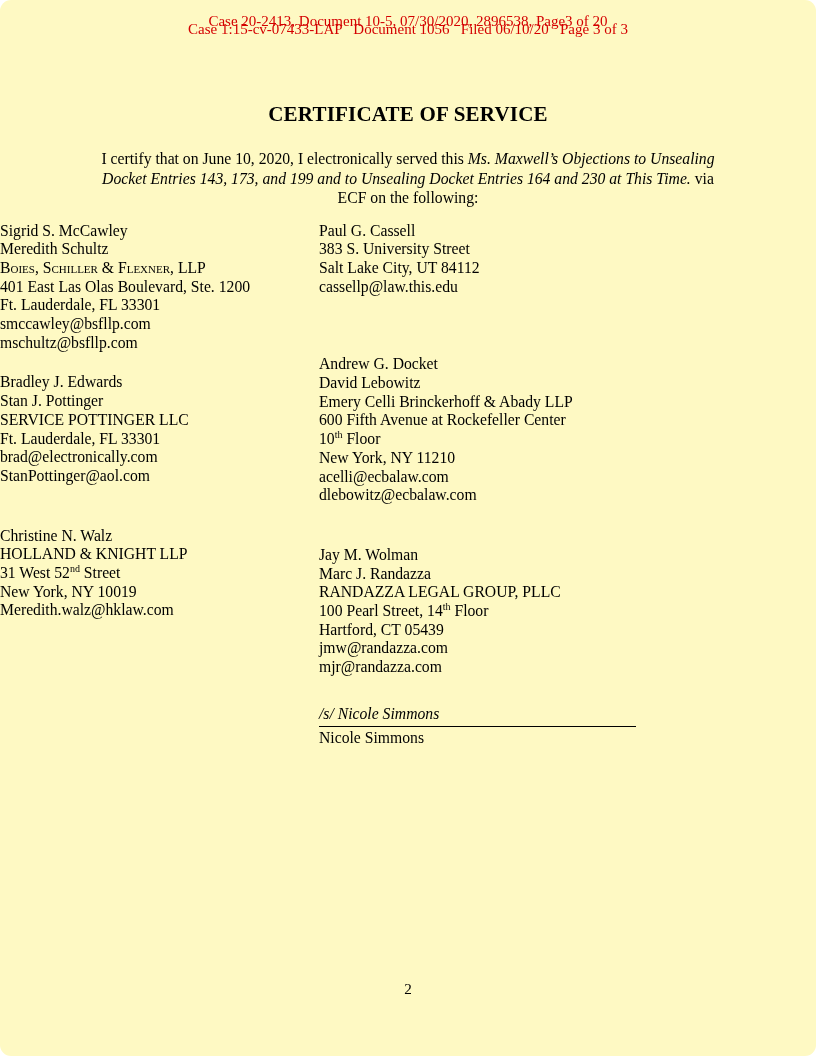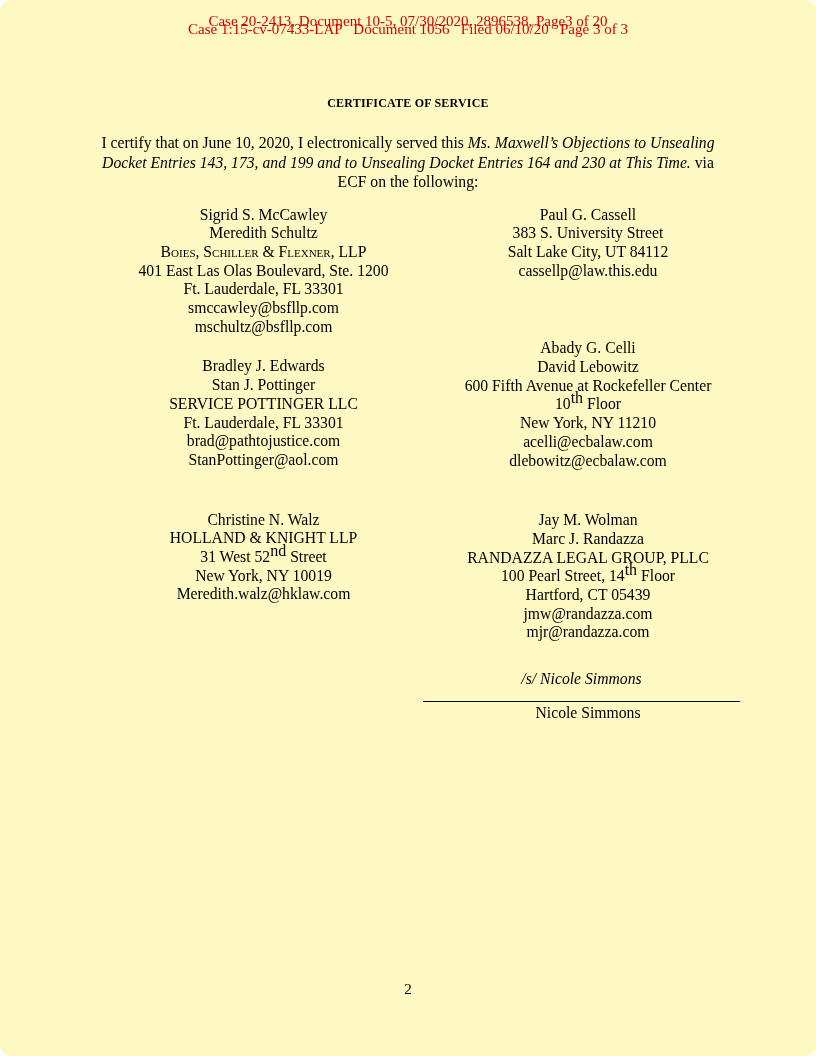--- a/index.html
+++ b/index.html
@@ -26,60 +26,58 @@
   .stamp {
     position: absolute;
     width: 100%;
     text-align: center;
     font-size: 15px;
     white-space: pre;
   }
   .stamp1 { top: 13px; }
   .stamp2 { top: 21px; }
   .title {
-    margin: 4px;
+    margin: 10px;
     text-align: center;
-    font-size: 12px;
+    font-size: 21px;
     font-weight: bold;
     letter-spacing: 0.2px;
   }
   .intro {
     margin: 22px 96px 0 96px;
     width: 624px;
     line-height: 19.5px;
     text-align: center;
   }
   .em { font-style: italic; }
   .columns {
     display: flex;
-    margin-left: 104px;
     margin-top: 14px;
-    text-align: center;
   }
   .col-left { width: 319px; }
   .col-right { width: 330px; }
   .contact-line {
     line-height: 18.7px;
     white-space: nowrap;
   }
   .contact-line sup {
-    font-size: 16px;
+    font-size: 10px;
     vertical-align: super;
     line-height: 0;
   }
   .smallcaps { font-variant: small-caps; }
   .col-left > .contact-block:nth-child(2) { margin-top: 21px; }
   .col-left > .contact-block:nth-child(3) { margin-top: 41px; }
   .col-right .blocks > .contact-block:nth-child(2) { margin-top: 59px; }
   .col-right .blocks > .contact-block:nth-child(3) { margin-top: 41px; }
   .signature { margin-top: 28px; }
   .sig-line {
     width: 317px;
     border-bottom: 1px solid #000000;
-    padding-bottom: 12px;
+    padding-bottom: 2px;
     line-height: 18.7px;
   }
   .sig-name {
     line-height: 18.7px;
     margin-top: 2px;
   }
   .page-number {
     position: absolute;
     top: 980px;
     left: 0;
@@ -111,42 +109,43 @@
           <div class="contact-line">401 East Las Olas Boulevard, Ste. 1200</div>
           <div class="contact-line">Ft. Lauderdale, FL 33301</div>
           <div class="contact-line">smccawley@bsfllp.com</div>
           <div class="contact-line">mschultz@bsfllp.com</div>
         </div>
         <div class="contact-block">
           <div class="contact-line">Bradley J. Edwards</div>
           <div class="contact-line">Stan J. Pottinger</div>
           <div class="contact-line">SERVICE POTTINGER LLC</div>
           <div class="contact-line">Ft. Lauderdale, FL 33301</div>
-          <div class="contact-line">brad@pathtojustice.com</div>
+          <div class="contact-line">brad@electronically.com</div>
           <div class="contact-line">StanPottinger@aol.com</div>
         </div>
         <div class="contact-block">
           <div class="contact-line">Christine N. Walz</div>
           <div class="contact-line">HOLLAND &amp; KNIGHT LLP</div>
           <div class="contact-line"><span>31 West 52</span><sup>nd</sup><span> Street</span></div>
           <div class="contact-line">New York, NY 10019</div>
           <div class="contact-line">Meredith.walz@hklaw.com</div>
         </div>
       </div>
     <div class="col col-right">
       <div class="blocks">
           <div class="contact-block">
             <div class="contact-line">Paul G. Cassell</div>
             <div class="contact-line">383 S. University Street</div>
             <div class="contact-line">Salt Lake City, UT 84112</div>
             <div class="contact-line">cassellp@law.this.edu</div>
           </div>
           <div class="contact-block">
-            <div class="contact-line">Abady G. Celli</div>
+            <div class="contact-line">Andrew G. Docket</div>
             <div class="contact-line">David Lebowitz</div>
+            <div class="contact-line">Emery Celli Brinckerhoff &amp; Abady LLP</div>
             <div class="contact-line">600 Fifth Avenue at Rockefeller Center</div>
             <div class="contact-line"><span>10</span><sup>th</sup><span> Floor</span></div>
             <div class="contact-line">New York, NY 11210</div>
             <div class="contact-line">acelli@ecbalaw.com</div>
             <div class="contact-line">dlebowitz@ecbalaw.com</div>
           </div>
           <div class="contact-block">
             <div class="contact-line">Jay M. Wolman</div>
             <div class="contact-line">Marc J. Randazza</div>
             <div class="contact-line">RANDAZZA LEGAL GROUP, PLLC</div>

